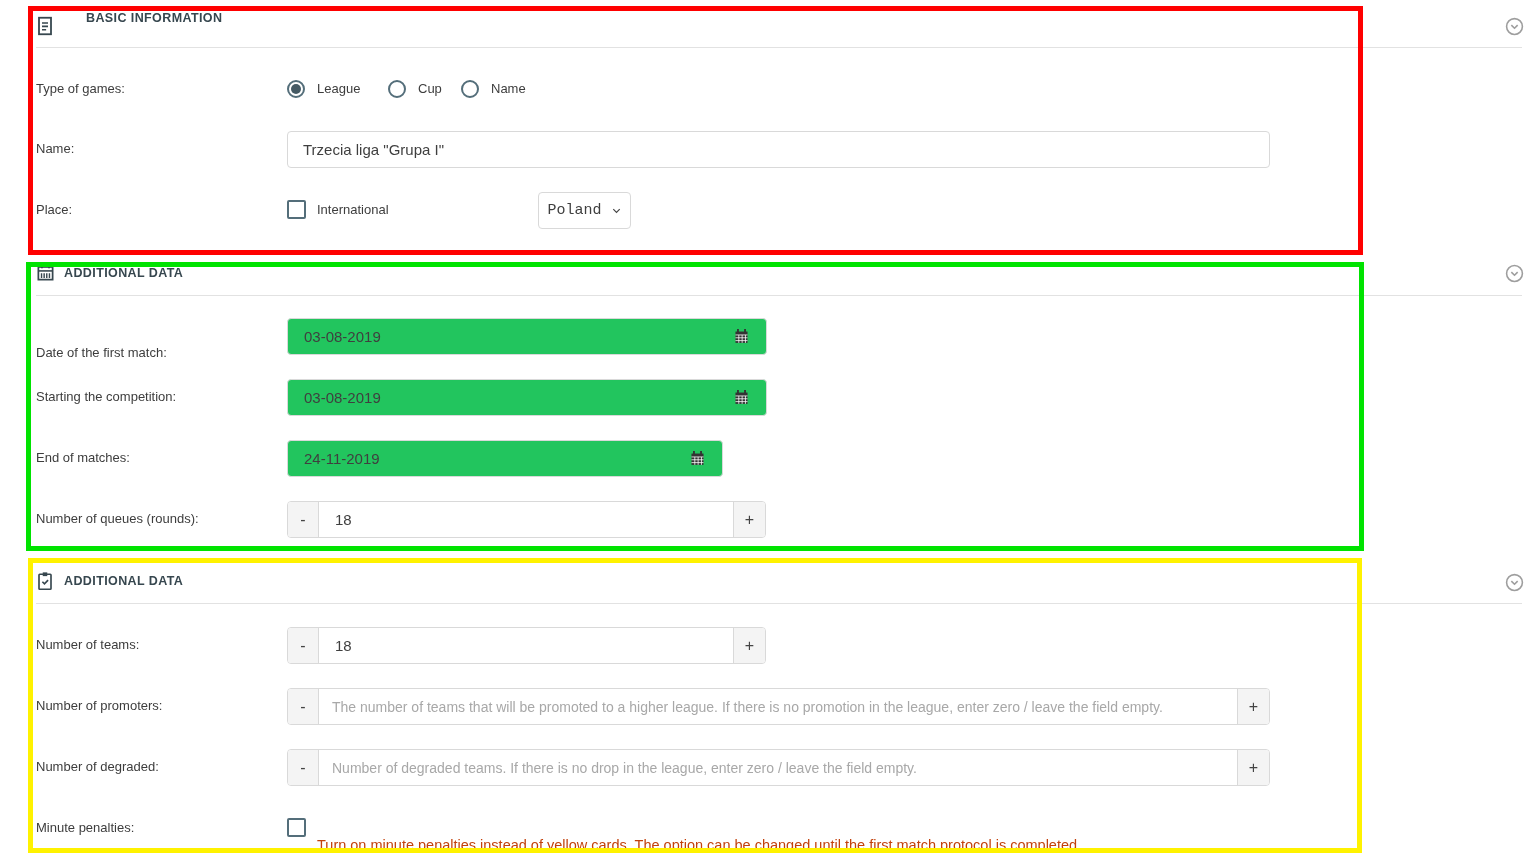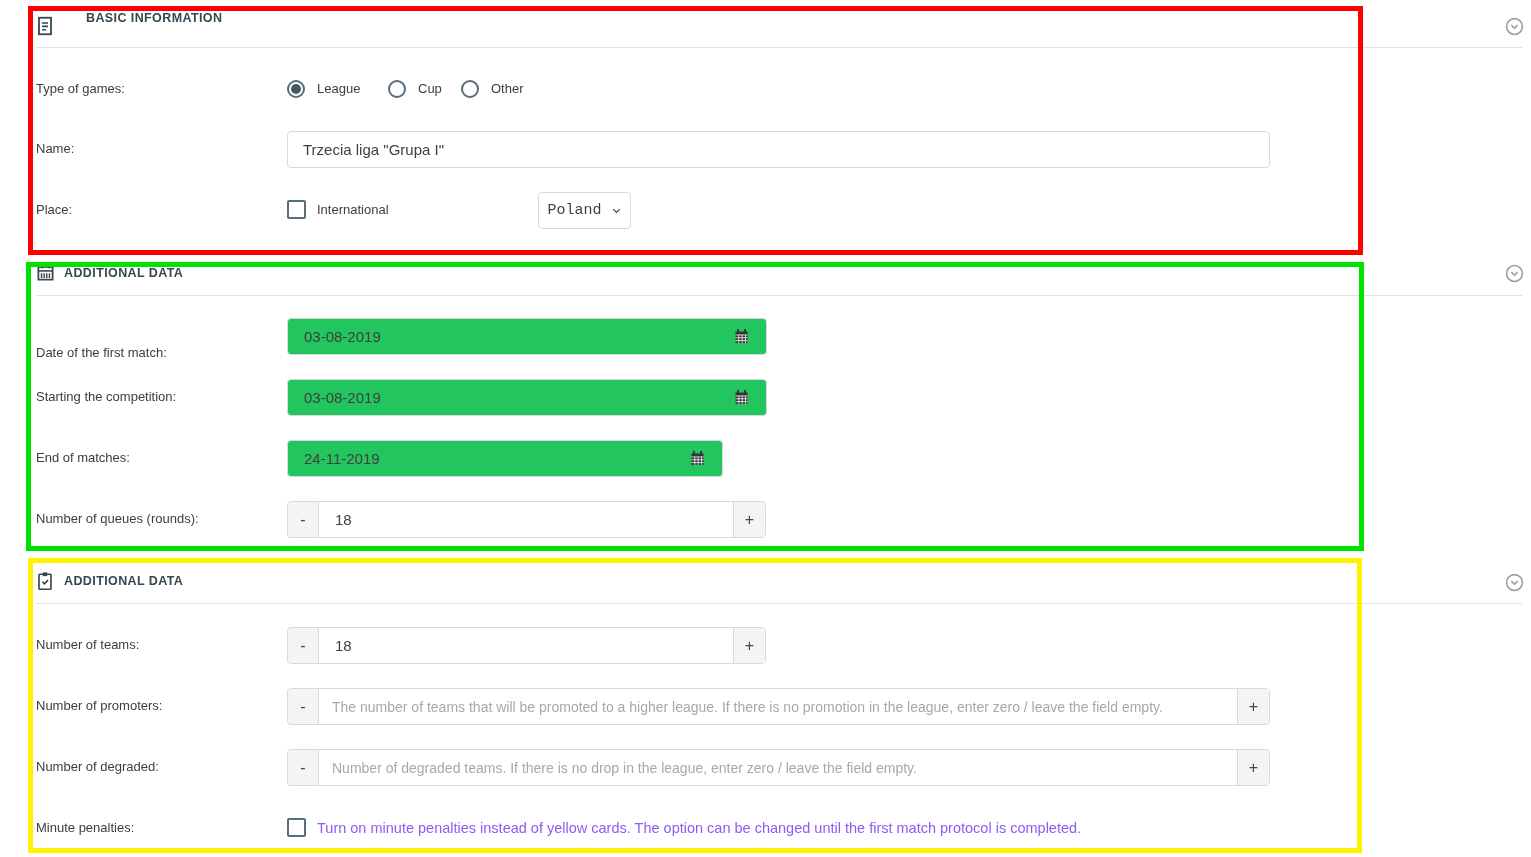--- a/index.html
+++ b/index.html
@@ -45,21 +45,21 @@
   .radio.sel::after{content:"";position:absolute;top:2px;left:2px;right:2px;bottom:2px;background:#455a64;border-radius:50%;}
   .checkbox{
     width:19px;height:19px;box-sizing:border-box;border:2px solid #546e7a;border-radius:2px;
     background:#fff;cursor:pointer;flex:0 0 auto;
   }
   .select{
     box-sizing:border-box;border:1px solid #d9d9d9;border-radius:4px;background:#fff;
     display:flex;align-items:center;justify-content:center;gap:9px;
     font-size:15px;color:#3f3f3f;cursor:pointer;
   }
-  .caption{font-size:14.5px;color:#8b5cf6;line-height:19px;white-space:nowrap;}
+  .caption{font-size:14.5px;color:#c2410c;line-height:19px;white-space:nowrap;margin-top:17px;}
   .icon-btn{cursor:pointer;display:flex;align-items:center;justify-content:center;}
   .annotation{position:absolute;border:5px solid;box-sizing:border-box;pointer-events:none;z-index:50;}
   .ann-red{border-color:#ff0000;}
   .ann-green{border-color:#00e300;}
   .ann-yellow{border-color:#fff200;}
   svg{display:block;}
 </style>
 </head>
 <body>
 
@@ -84,21 +84,21 @@
 <div class="abs radio-group" style="left:287px;top:80px;">
   <span class="radio sel"></span>
   <span class="label">League</span>
 </div>
 <div class="abs radio-group" style="left:388px;top:80px;">
   <span class="radio"></span>
   <span class="label">Cup</span>
 </div>
 <div class="abs radio-group" style="left:461px;top:80px;">
   <span class="radio"></span>
-  <span class="label">Other</span>
+  <span class="label">Name</span>
 </div>
 
 <div class="abs label" style="left:36px;top:140px;">Name:</div>
 <input class="abs text-input" style="left: 287px; top: 131px; width: 983px; height: 37px;" value="Trzecia liga &quot;Grupa I&quot;">
 
 <div class="abs label" style="left:36px;top:201px;">Place:</div>
 <div class="abs checkbox" style="left:287px;top:200px;"></div>
 <div class="abs label" style="left:317px;top:201px;">International</div>
 <div class="abs select" style="left:538px;top:192px;width:93px;height:37px;font-family:Liberation Mono, monospace;">
   <span>Poland</span>

